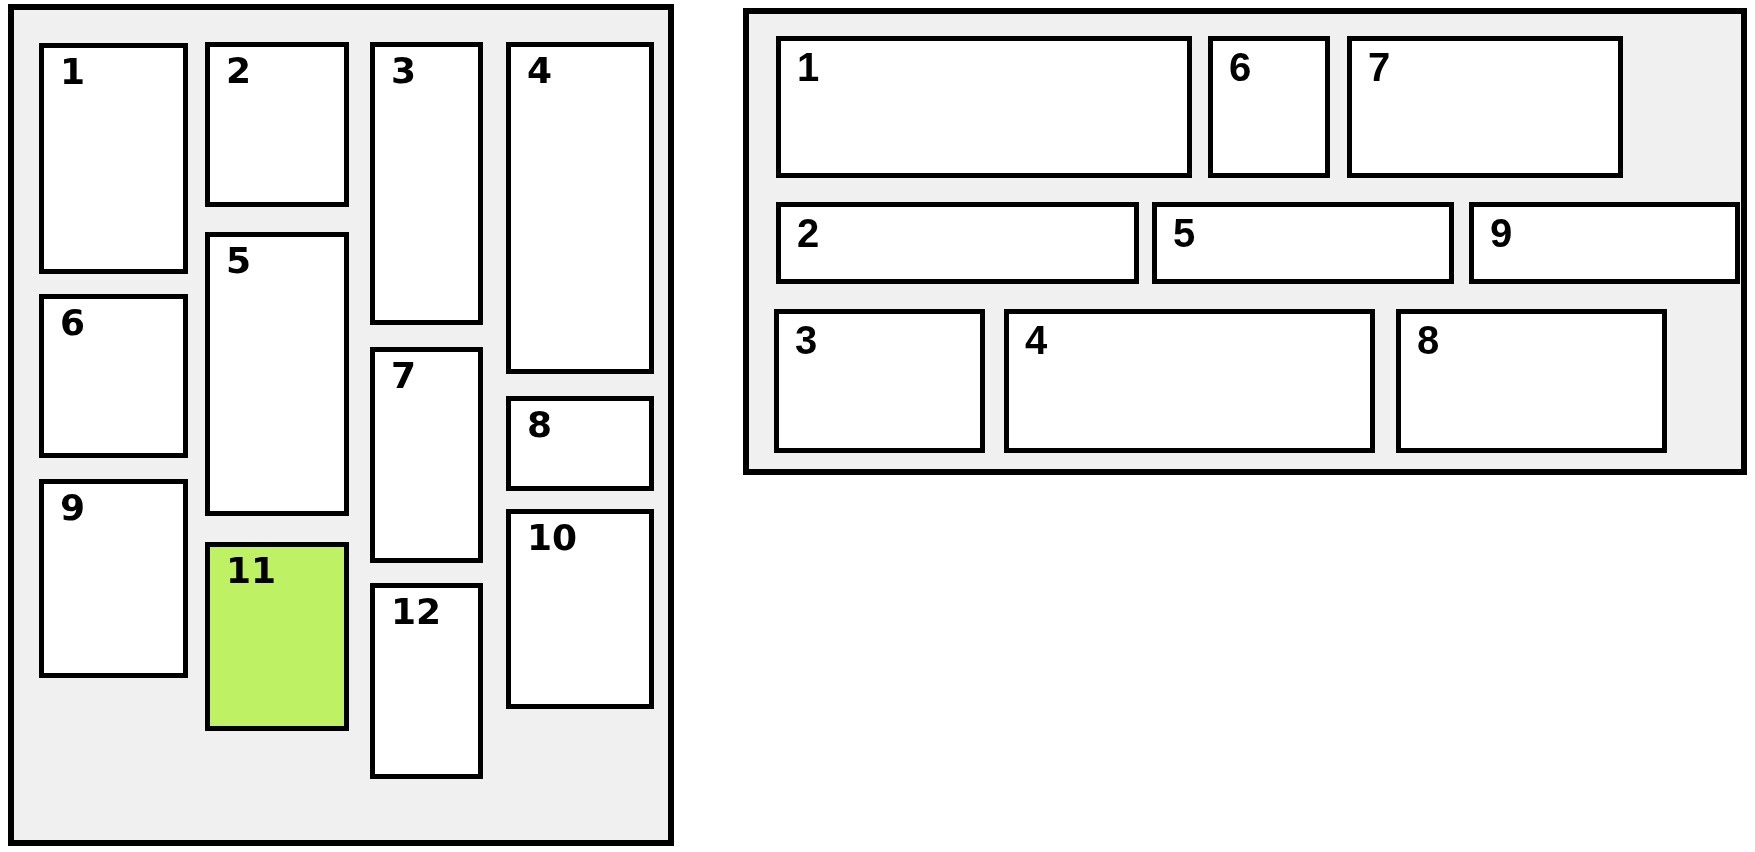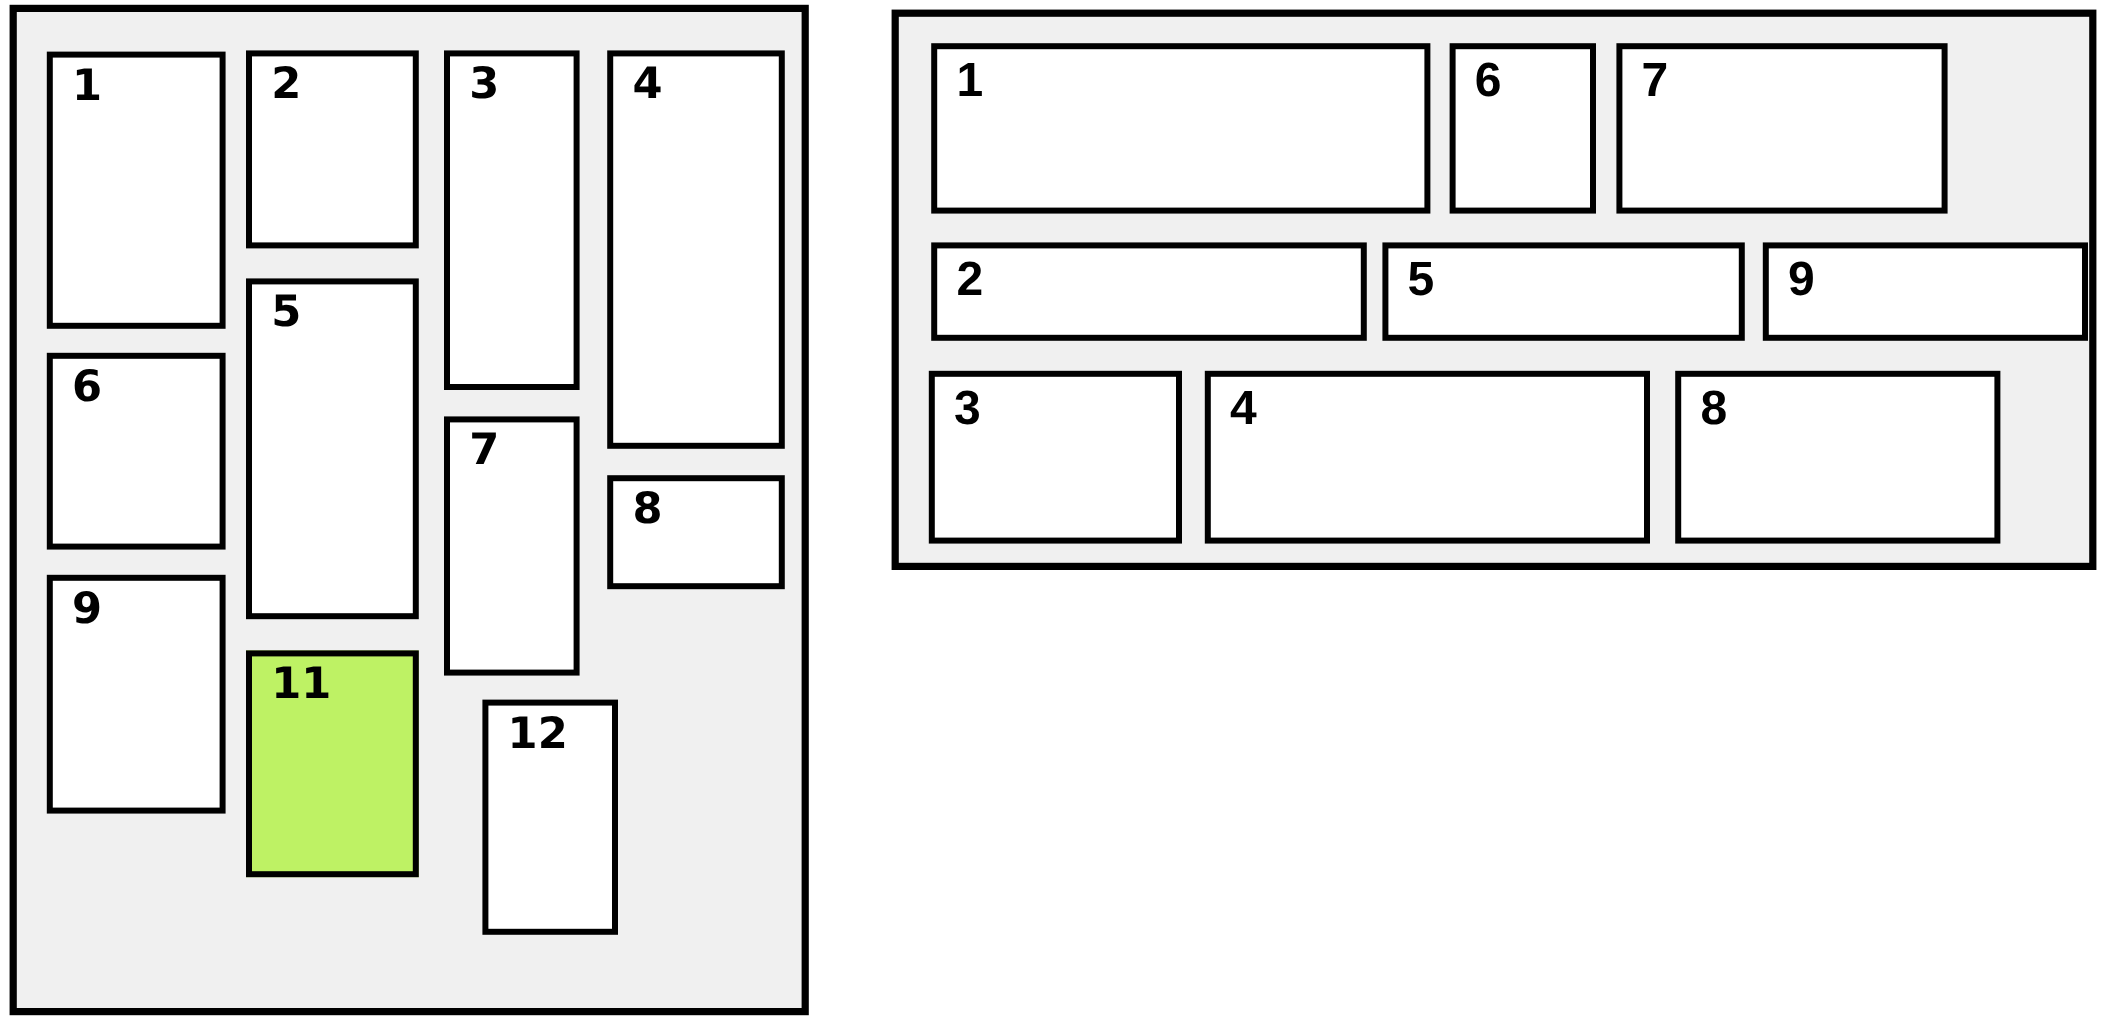--- a/index.html
+++ b/index.html
@@ -73,24 +73,27 @@
       </div>
       <div class="wirebox" style="left: 356px; top: 337px; width: 113px; height: 216px; background: rgb(255, 255, 255); border-color: rgb(0, 0, 0);">
         <span class="label">7</span>
       </div>
       <div class="wirebox" style="left: 492px; top: 386px; width: 148px; height: 95px; background: rgb(255, 255, 255); border-color: rgb(0, 0, 0);">
         <span class="label">8</span>
       </div>
       <div class="wirebox" style="left: 25px; top: 469px; width: 149px; height: 199px; background: rgb(255, 255, 255); border-color: rgb(0, 0, 0);">
         <span class="label">9</span>
       </div>
+      <div class="wirebox" style="left: 492px; top: 499px; width: 148px; height: 200px; background: rgb(255, 255, 255); border-color: rgb(0, 0, 0);">
+        <span class="label">10</span>
+      </div>
       <div class="wirebox" style="left: 191px; top: 532px; width: 144px; height: 189px; background: #bef264; border-color: rgb(0, 0, 0);">
         <span class="label">11</span>
       </div>
-      <div class="wirebox" style="left: 356px; top: 573px; width: 113px; height: 196px; background: rgb(255, 255, 255); border-color: rgb(0, 0, 0); margin-left: 32px;">
+      <div class="wirebox" style="left: 356px; top: 573px; width: 113px; height: 196px; background: rgb(255, 255, 255); border-color: rgb(0, 0, 0);">
         <span class="label">12</span>
       </div>
     </div>
   <div class="panel" data-variant="horizontal" style="left: 743px; top: 8px; width: 1004px; height: 467px; background: rgb(240, 240, 240); border-color: rgb(0, 0, 0);">
       <div class="wirebox" style="left: 27px; top: 22px; width: 416px; height: 142px; background: rgb(255, 255, 255); border-color: rgb(0, 0, 0);">
         <span class="label">1</span>
       </div>
       <div class="wirebox" style="left: 27px; top: 188px; width: 363px; height: 82px; background: rgb(255, 255, 255); border-color: rgb(0, 0, 0);">
         <span class="label">2</span>
       </div>

